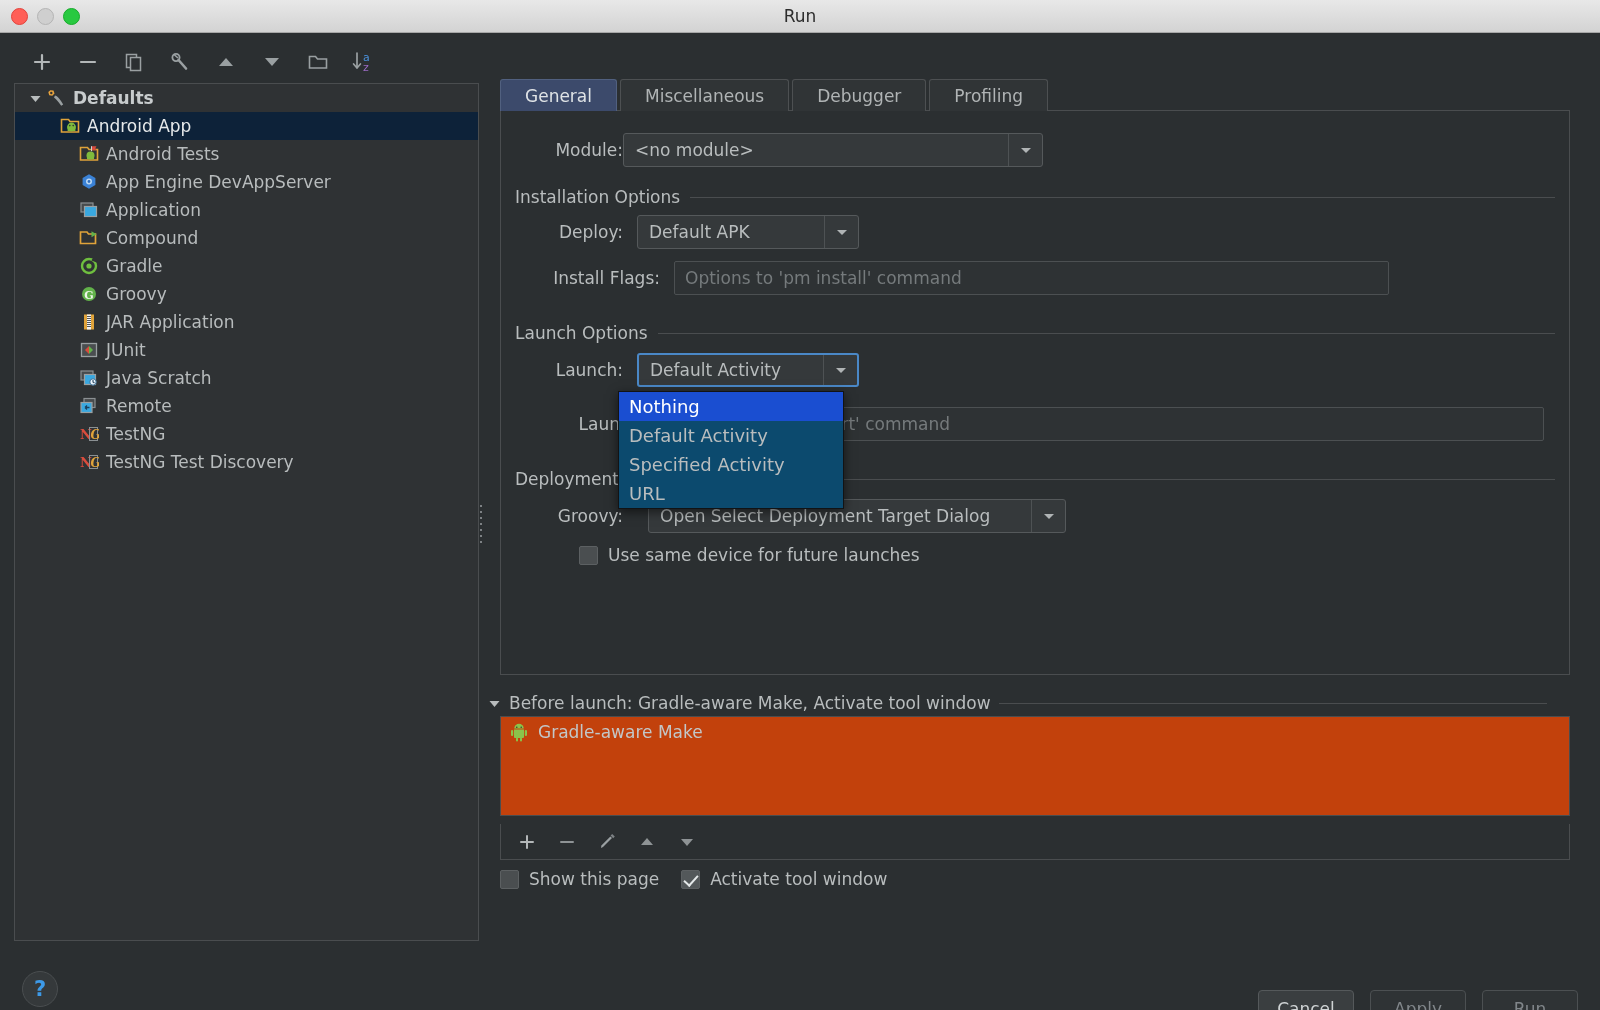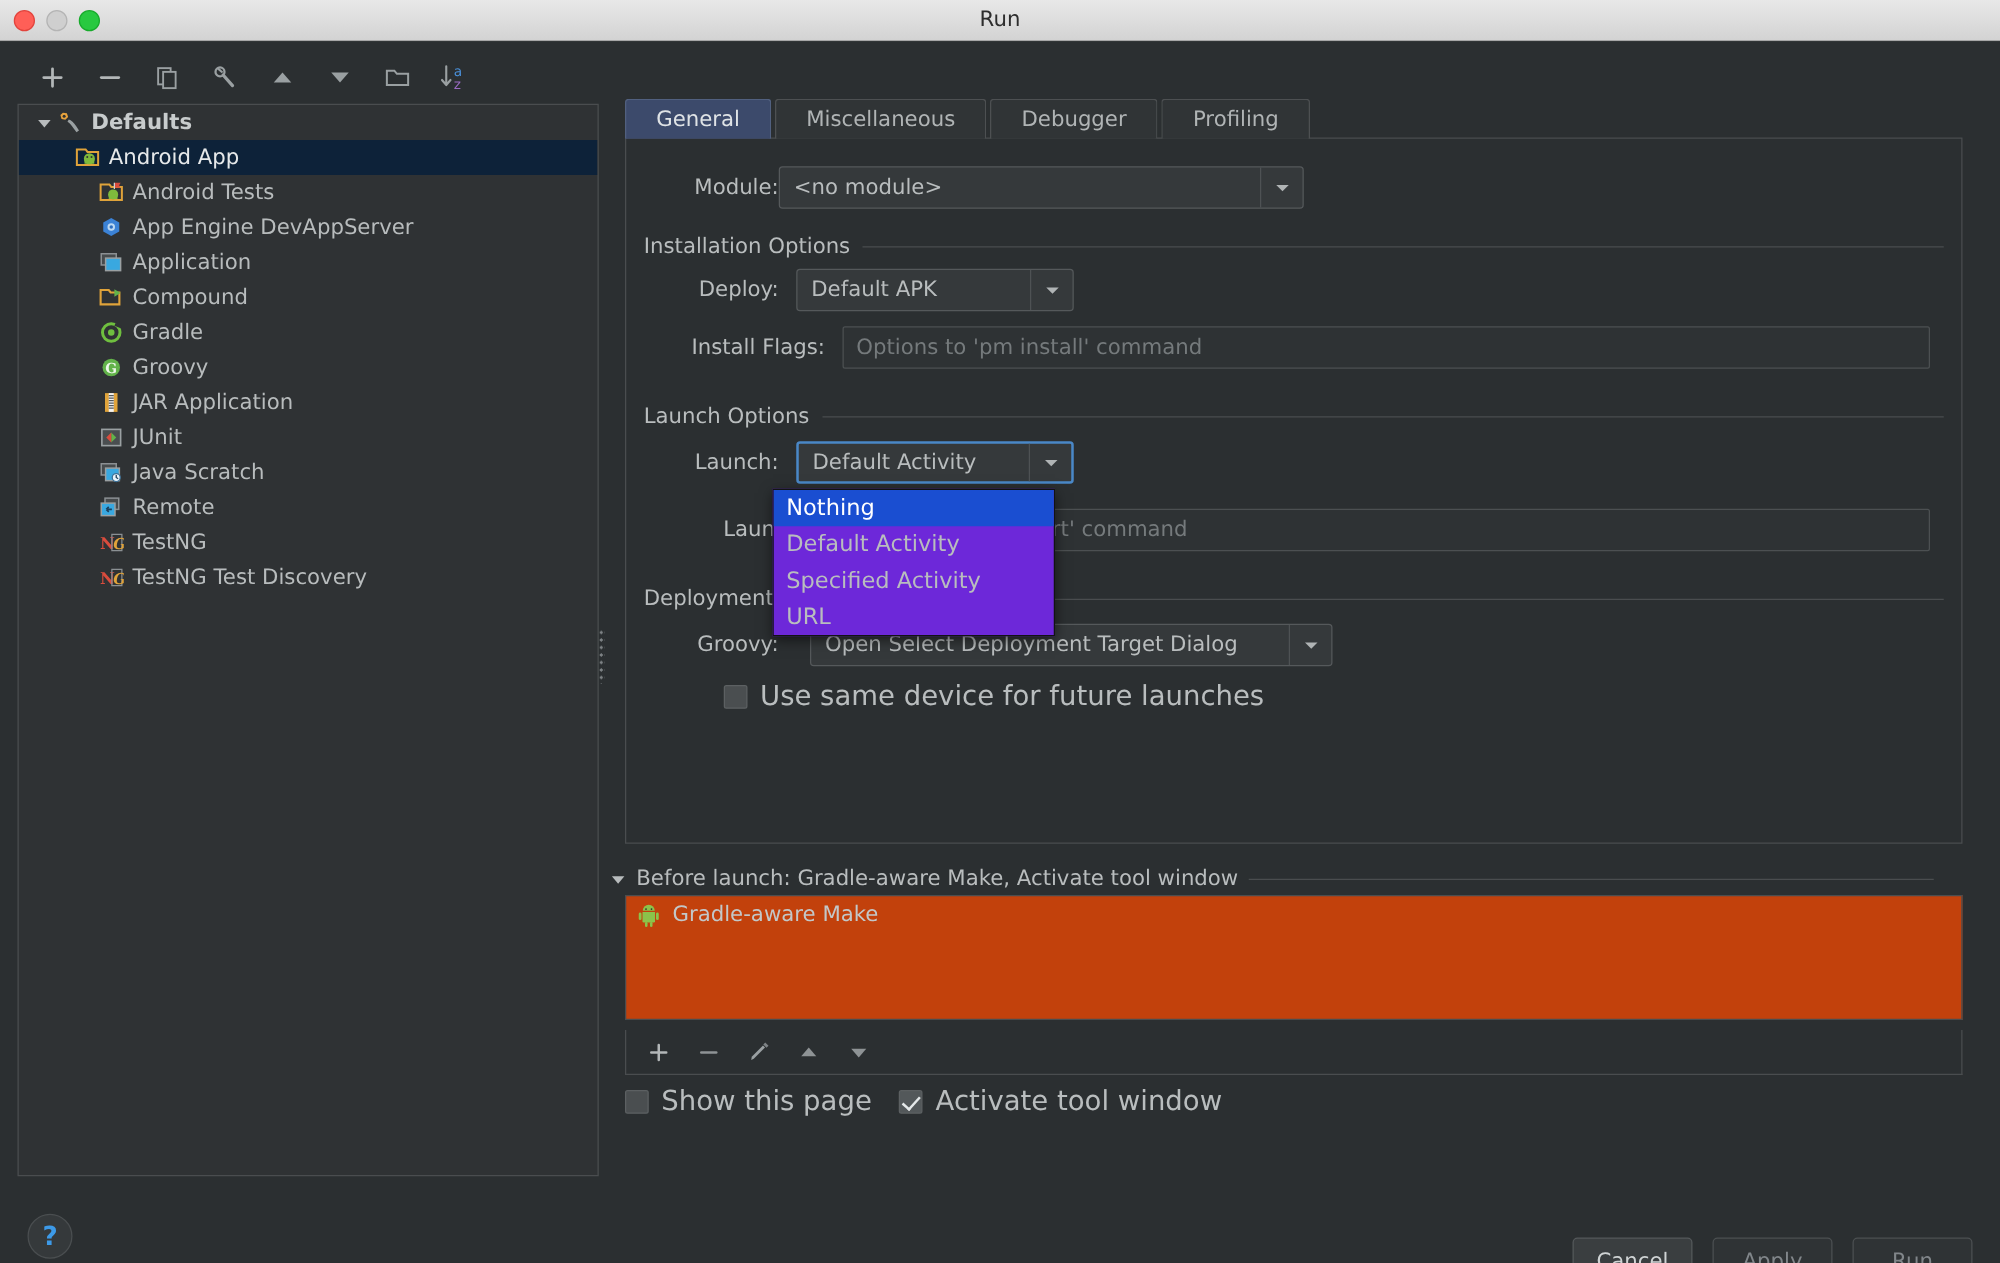--- a/index.html
+++ b/index.html
@@ -128,26 +128,26 @@
   .checkbox-row { position: absolute; display: flex; align-items: center; gap: 10px; }
   .cbx {
     width: 19px; height: 19px; background: #4a4e50; border: 1px solid #5c6062;
     border-radius: 2px; position: relative; flex: none;
   }
   .cbx.checked { background: #53585a; }
   .cbx.checked:after {
     content: ""; position: absolute; left: 5px; top: 1px; width: 6px; height: 12px;
     border: solid #e4e8e9; border-width: 0 2px 2px 0; transform: rotate(42deg);
   }
-  .cbx-label { font-size: 22px; color: #b9bdbe; white-space: nowrap; }
+  .cbx-label { font-size: 17px; color: #b9bdbe; white-space: nowrap; }
 
   
   .popup {
     position: absolute; left: 618px; top: 358px; width: 226px;
-    background: #6d28d9; border: 1px solid #121315; z-index: 30;
+    background: #0c4a6e; border: 1px solid #121315; z-index: 30;
     box-shadow: 0 3px 10px rgba(0,0,0,.55);
   }
   .popup-item {
     height: 29px; line-height: 29px; padding-left: 10px;
     font-size: 18px; color: #b9bdbe; white-space: nowrap; cursor: default;
   }
   .popup-item.selected { background: #1a4ed1; color: #ffffff; }
 
   
   .before-launch-title {
@@ -460,21 +460,21 @@
           <div class="carrow">
             <svg width="14" height="14" viewBox="0 0 14 14">
                 <path d="M2 5l5 5 5-5z" fill="#b0b4b5"></path>
               </svg>
           </div>
         </div>
       </div>
 
       <div class="form-row" style="left:14px; top:150px;">
         <div class="flabel" style="width:145px;">Install Flags:</div>
-        <div class="textfield" style="width:870px; margin-left:14px;">Options to 'pm install' command</div>
+        <div class="textfield" style="width:715px; margin-left:14px;">Options to 'pm install' command</div>
       </div>
 
       <div class="section-title" style="left:14px; top:212px; width:1040px;">
         <span>Launch Options</span>
         <span class="rule" style="flex:1;"></span>
       </div>
 
       <div class="form-row" style="left:14px; top:242px;">
         <div class="flabel" style="width:108px;">Launch:</div>
         <div class="combo focused" style="width:222px; margin-left:14px;">

